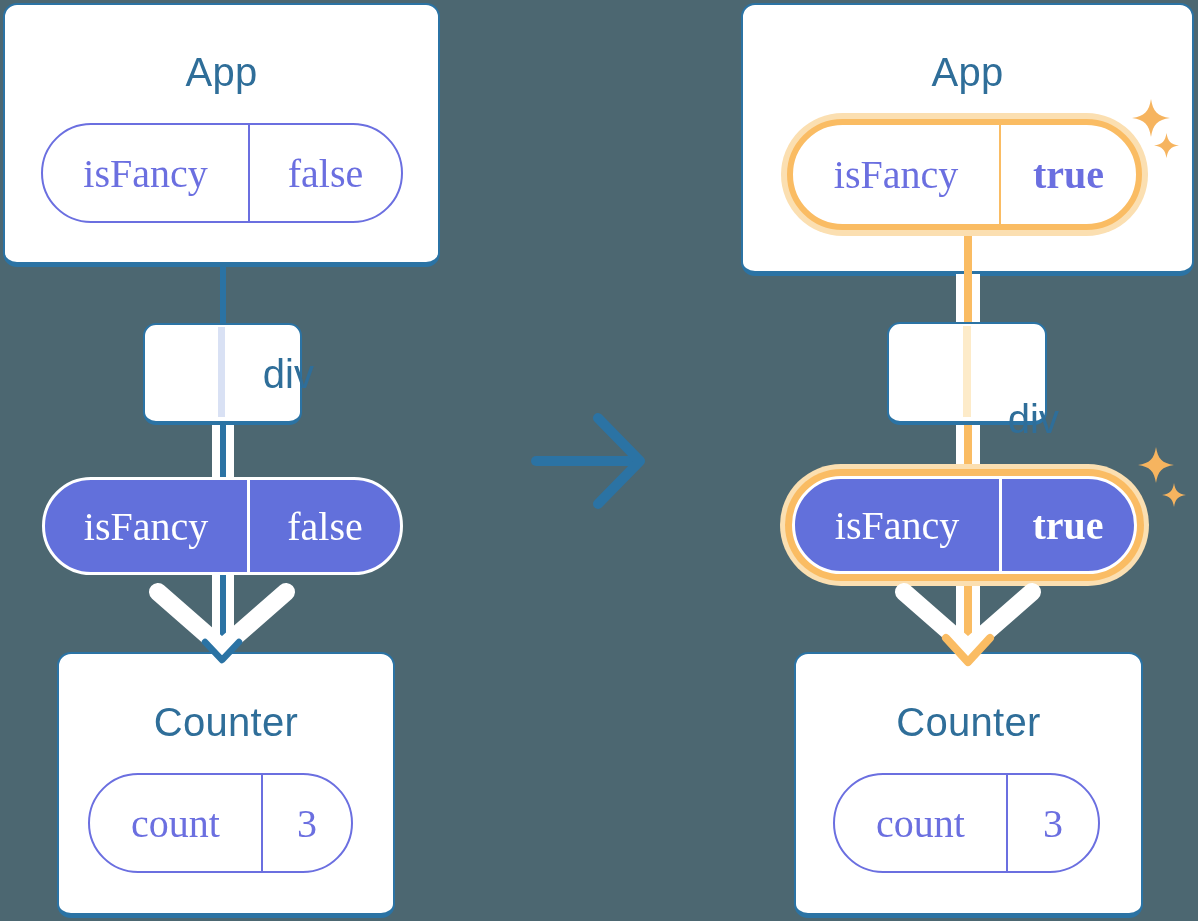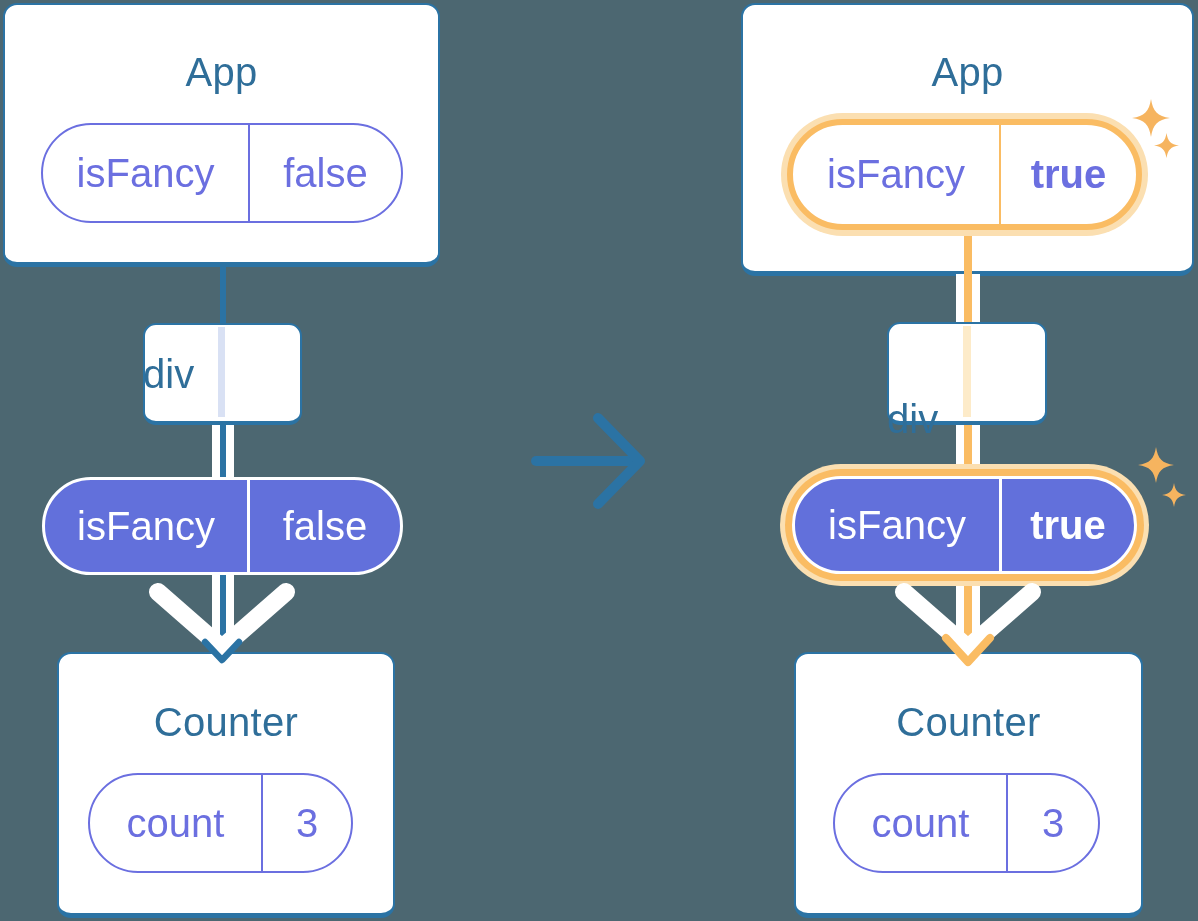--- a/index.html
+++ b/index.html
@@ -41,32 +41,34 @@
   
   .title{
     color:var(--title-text);
     font-size:40px;
     text-align:center;
     letter-spacing:.3px;
   }
   .node-label{
     color:var(--title-text);
     font-size:40px;
-    text-align:left;
+    text-align:right;
     position:relative;
     z-index:2;
+    margin-left:12px;
   }
 
   
   .pill{
     display:flex;
     align-items:stretch;
     border-radius:999px;
     font-size:40px;
     overflow:hidden;
+    font-family:Liberation Serif, serif;
   }
   .pill .cell{
     display:flex;align-items:center;justify-content:center;
   }
   .pill .lbl{flex:1;}
   .state-pill{
     border:2.5px solid var(--purple);
     background:#fff;
     color:var(--purple);
   }

